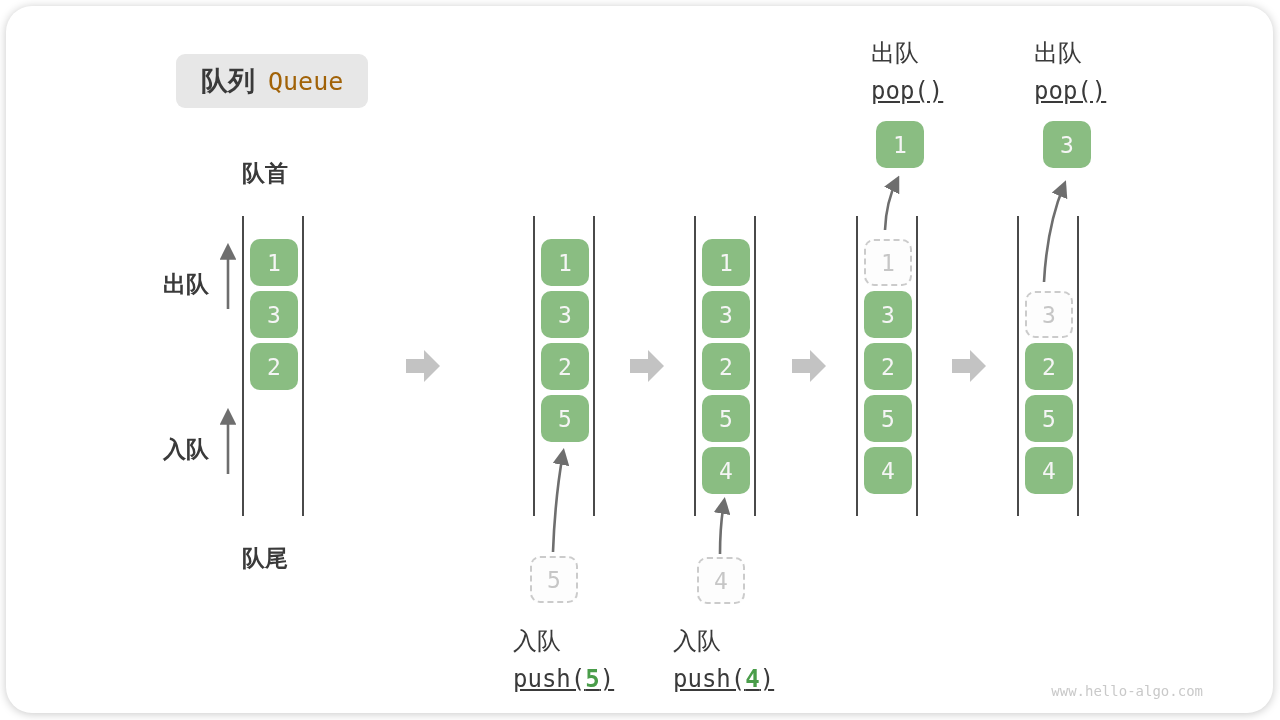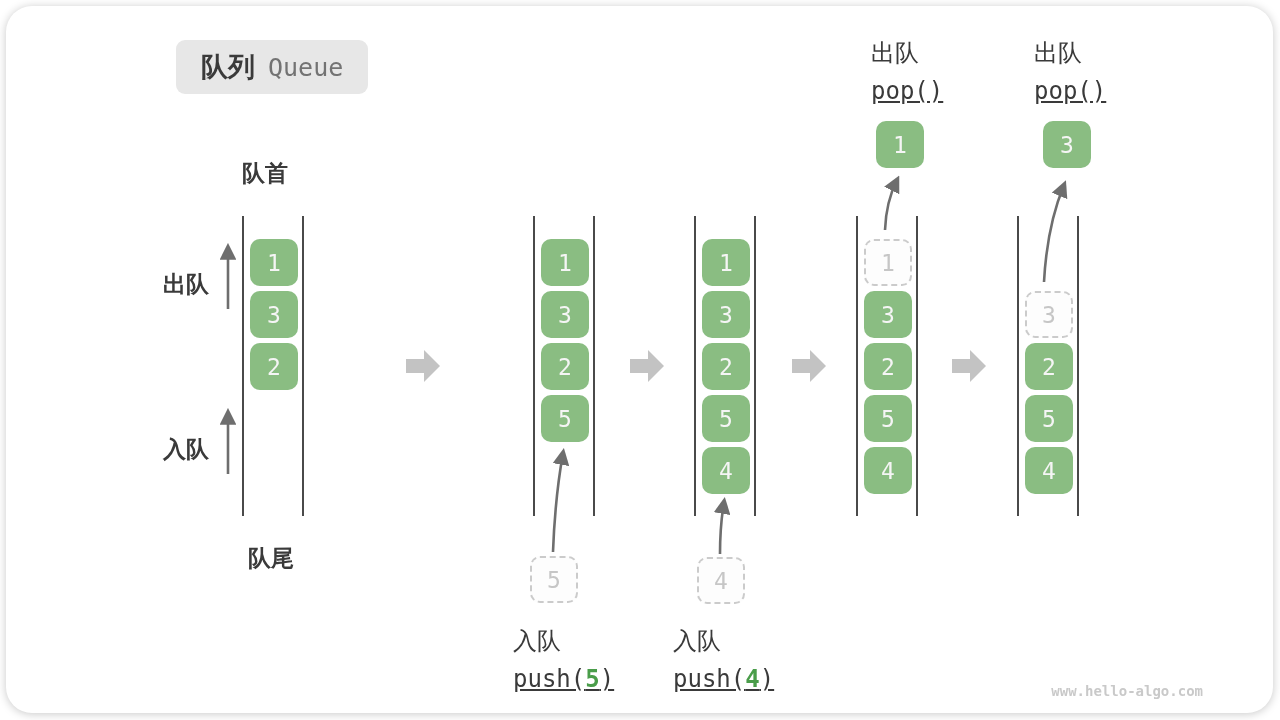--- a/index.html
+++ b/index.html
@@ -7,25 +7,25 @@
     width:1280px;height:720px;position:relative;background:#ffffff;
     font-family:"DejaVu Sans", sans-serif;color:#3a3a3a;overflow:hidden;
   }
   .card{
     position:absolute;left:6px;top:6px;width:1267px;height:707px;
     background:#ffffff;border-radius:26px;
     box-shadow:0 1px 10px rgba(0,0,0,0.22);
   }
   
   .badge{
-    position:absolute;left:170px;top:34px;height:54px;padding:0 25px;
+    position:absolute;left:170px;top:48px;height:54px;padding:0 25px;
     background:#e7e7e7;border-radius:9px;display:flex;align-items:center;gap:13px;
   }
   .badge .zh{font-weight:bold;font-size:27px;color:#3a3a3a;}
-  .badge .en{font-family:"DejaVu Sans Mono",monospace;font-size:25px;color:#737373;}
+  .badge .en{font-family:"DejaVu Sans Mono",monospace;font-size:25px;color:#a16207;}
   
   .cjk{font-weight:bold;font-size:23px;color:#3a3a3a;position:absolute;}
   .col-cap{width:62px;text-align:left;}
   
   .channel{
     position:absolute;top:210px;height:300px;width:58px;
     border-left:2px solid #4a4a4a;border-right:2px solid #4a4a4a;
   }
   .ch1{left:236px}.ch2{left:527px}.ch3{left:688px}.ch4{left:850px}.ch5{left:1011px}
   
@@ -50,35 +50,35 @@
   .anno .code{font-family:"DejaVu Sans Mono",monospace;font-size:24px;color:#3a3a3a;margin-top:8px;text-decoration:underline;}
   .green-arg{color:#4a9d4a;font-weight:bold;}
   
   .step-arrow{position:absolute;width:38px;height:38px;top:341px;}
   .a1{left:398px}.a2{left:622px}.a3{left:784px}.a4{left:944px}
   
   .overlay{position:absolute;left:0;top:0;width:1280px;height:720px;pointer-events:none;}
   
   .watermark{
     position:absolute;right:70px;top:677px;
-    font-family:"DejaVu Sans Mono",monospace;font-size:14px;color:#c9c9c9;font-weight:bold;
+    font-family:"DejaVu Sans Mono",monospace;font-size:14px;color:#c9c9c9;
   }
 </style>
 </head>
 <body>
 
 <div class="card">
 
   <div class="badge">
     <span class="zh">队列</span>
     <span class="en">Queue</span>
   </div>
 
   <div class="cjk col-cap" style="left:236px;top:152px;">队首</div>
-  <div class="cjk col-cap" style="left:236px;top:537px;margin-left:6px;">队尾</div>
+  <div class="cjk col-cap" style="left:236px;top:537px;">队尾</div>
 
   <div class="cjk" style="left:157px;top:263px;">出队</div>
   <div class="cjk" style="left:157px;top:428px;">入队</div>
 
   <div class="channel ch1"></div>
   <div class="channel ch2"></div>
   <div class="channel ch3"></div>
   <div class="channel ch4"></div>
   <div class="channel ch5"></div>
 

